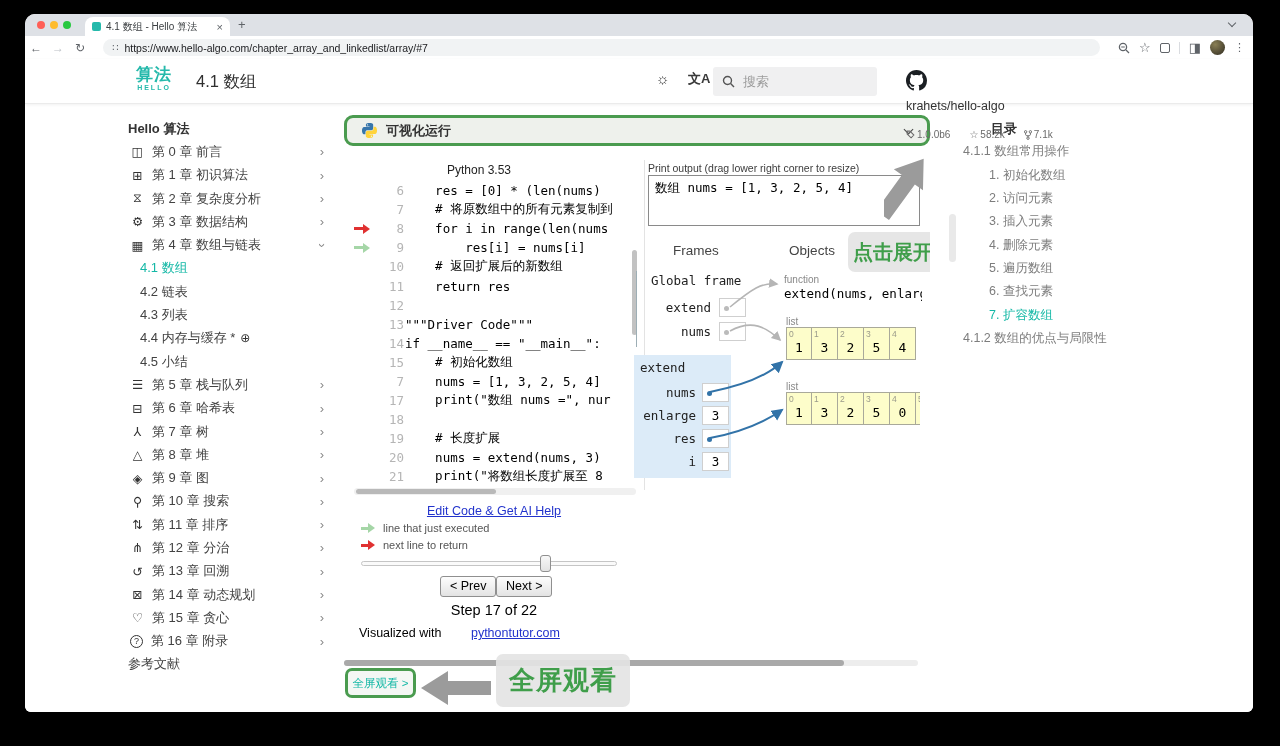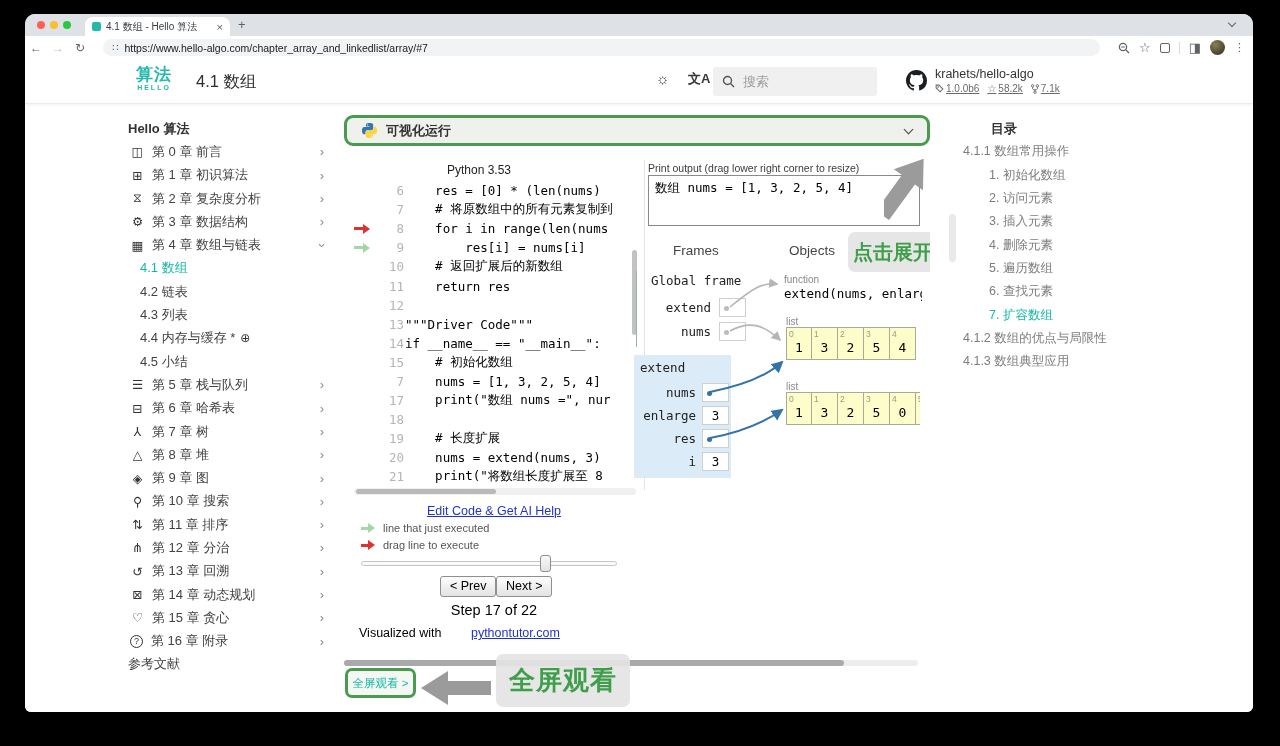--- a/index.html
+++ b/index.html
@@ -32,24 +32,24 @@
   .siteheader { position:absolute; left:0; top:45px; width:100%; height:45px; background:#fff; border-bottom:1px solid #ebebeb; box-shadow:0 1px 3px rgba(0,0,0,.06); z-index:5; }
   .logo { position:absolute; left:105px; top:7px; width:48px; height:31px; color:#25b9ab; text-align:center; line-height:1; }
   .logo-cn { font-size:17px; font-weight:bold; letter-spacing:1px; display:block; }
   .logo-en { font-size:7px; font-weight:bold; letter-spacing:2px; display:block; margin-top:1px; }
   .page-title { position:absolute; left:171px; top:12px; font-size:16.5px; color:#2f2f2f; }
   .hdr-ic { position:absolute; top:11px; font-size:15px; color:#3a3a3a; }
   .theme-ic { left:631px; }
   .lang-ic { left:663px; font-size:13px; font-weight:bold; }
   .searchbox { position:absolute; left:688px; top:8px; width:164px; height:29px; background:#f0f0f1; border-radius:3px; display:flex; align-items:center; padding:0 9px; gap:8px; }
   .search-ph { font-size:13px; color:#9a9a9a; }
-  .repo { position:absolute; left:881px; top:8px; display:flex; gap:8px; }
+  .repo { position:absolute; left:881px; top:8px; display:flex; gap:8px;flex-direction:column; }
   .gh-mark { width:21px; height:21px; margin-top:3px; }
   .repo-name { font-size:12.5px; color:#333; }
-  .repo-stats { display:flex; gap:8px; margin-top:2px; font-size:10px; color:#6a6a6a; align-items:center;text-decoration:underline; }
+  .repo-stats { display:flex; gap:19px; margin-top:16px; font-size:10px; color:#6a6a6a; align-items:center; }
   .stat { display:flex; gap:2px; align-items:center; }
 
   
   .site { position:absolute; left:0; top:90px; width:100%; height:608px; background:#fff; }
   .sidebar { position:absolute; left:103px; top:13px; width:200px; }
   .nav-title { height:23.3px; font-size:13px; font-weight:bold; color:#333; display:flex; align-items:center; }
   .nav-row { height:23.3px; display:flex; align-items:center; font-size:13px; color:#424242; cursor:pointer; }
   .nav-ico { width:15px; margin-left:2px; margin-right:7px; font-size:12.5px; color:#333; text-align:center; flex:none; }
   .nav-ico.circle { width:13px; height:13px; border:1.3px solid #333; border-radius:50%; font-size:9px; line-height:11px; margin-right:8px; }
   .nav-label { white-space:nowrap; }
@@ -339,21 +339,20 @@
       <div id="toc-items">
           <div class="toc-row">4.1.1  数组常用操作</div>
           <div class="toc-row ind">1.  初始化数组</div>
           <div class="toc-row ind">2.  访问元素</div>
           <div class="toc-row ind">3.  插入元素</div>
           <div class="toc-row ind">4.  删除元素</div>
           <div class="toc-row ind">5.  遍历数组</div>
           <div class="toc-row ind">6.  查找元素</div>
           <div class="toc-row ind active">7.  扩容数组</div>
           <div class="toc-row">4.1.2  数组的优点与局限性</div>
-          <div class="toc-row">4.1.3  数组典型应用</div>
         </div>
     </aside>
     <div class="scrollpill"></div>
 
     <main class="main">
 
       <div class="ring">
         <div class="panel-hdr">
           <svg width="15" height="15" viewBox="0 0 16 16">
             <path fill="#3776ab" d="M8 0C3.9 0 4.2 1.8 4.2 1.8v1.9H8v.5H2.6S0 3.9 0 8.1s2.3 4 2.3 4h1.4v-2s-.1-2.3 2.2-2.3h3.9s2.1 0 2.1-2.1V2.1S12.3 0 8 0zM5.9 1.2a.7.7 0 1 1 0 1.4.7.7 0 0 1 0-1.4z"></path>
@@ -582,21 +581,21 @@
       <div class="legend-row" style="left:15px; top:407px;">
         <span class="mark" style="width:16px;">
             <span class="arr green" style="width:8px;"></span>
           </span>
         <span>line that just executed</span>
       </div>
       <div class="legend-row" style="left:15px; top:424px;">
         <span class="mark" style="width:16px;">
             <span class="arr red" style="width:8px;"></span>
           </span>
-        <span>drag line to execute</span>
+        <span>next line to return</span>
       </div>
       <div class="slider"></div>
       <div class="slider-handle"></div>
       <div class="btn" style="left:96px;">&lt; Prev</div>
       <div class="btn" style="left:152px;">Next &gt;</div>
       <div class="step-text">Step 17 of 22</div>
       <div class="credit"><span>Visualized with </span><a>pythontutor.com</a></div>
 
       <div class="main-hscroll">
           <div class="main-hthumb"></div>

